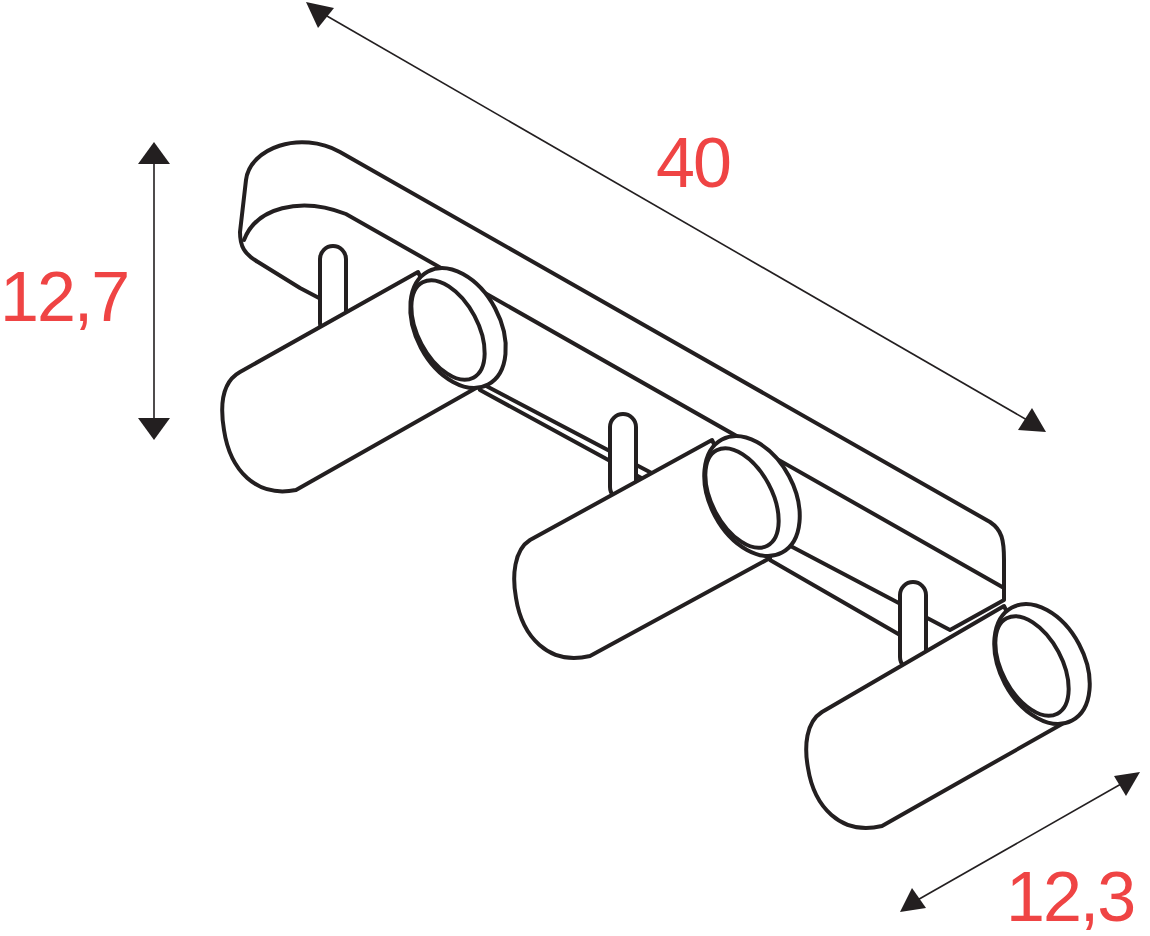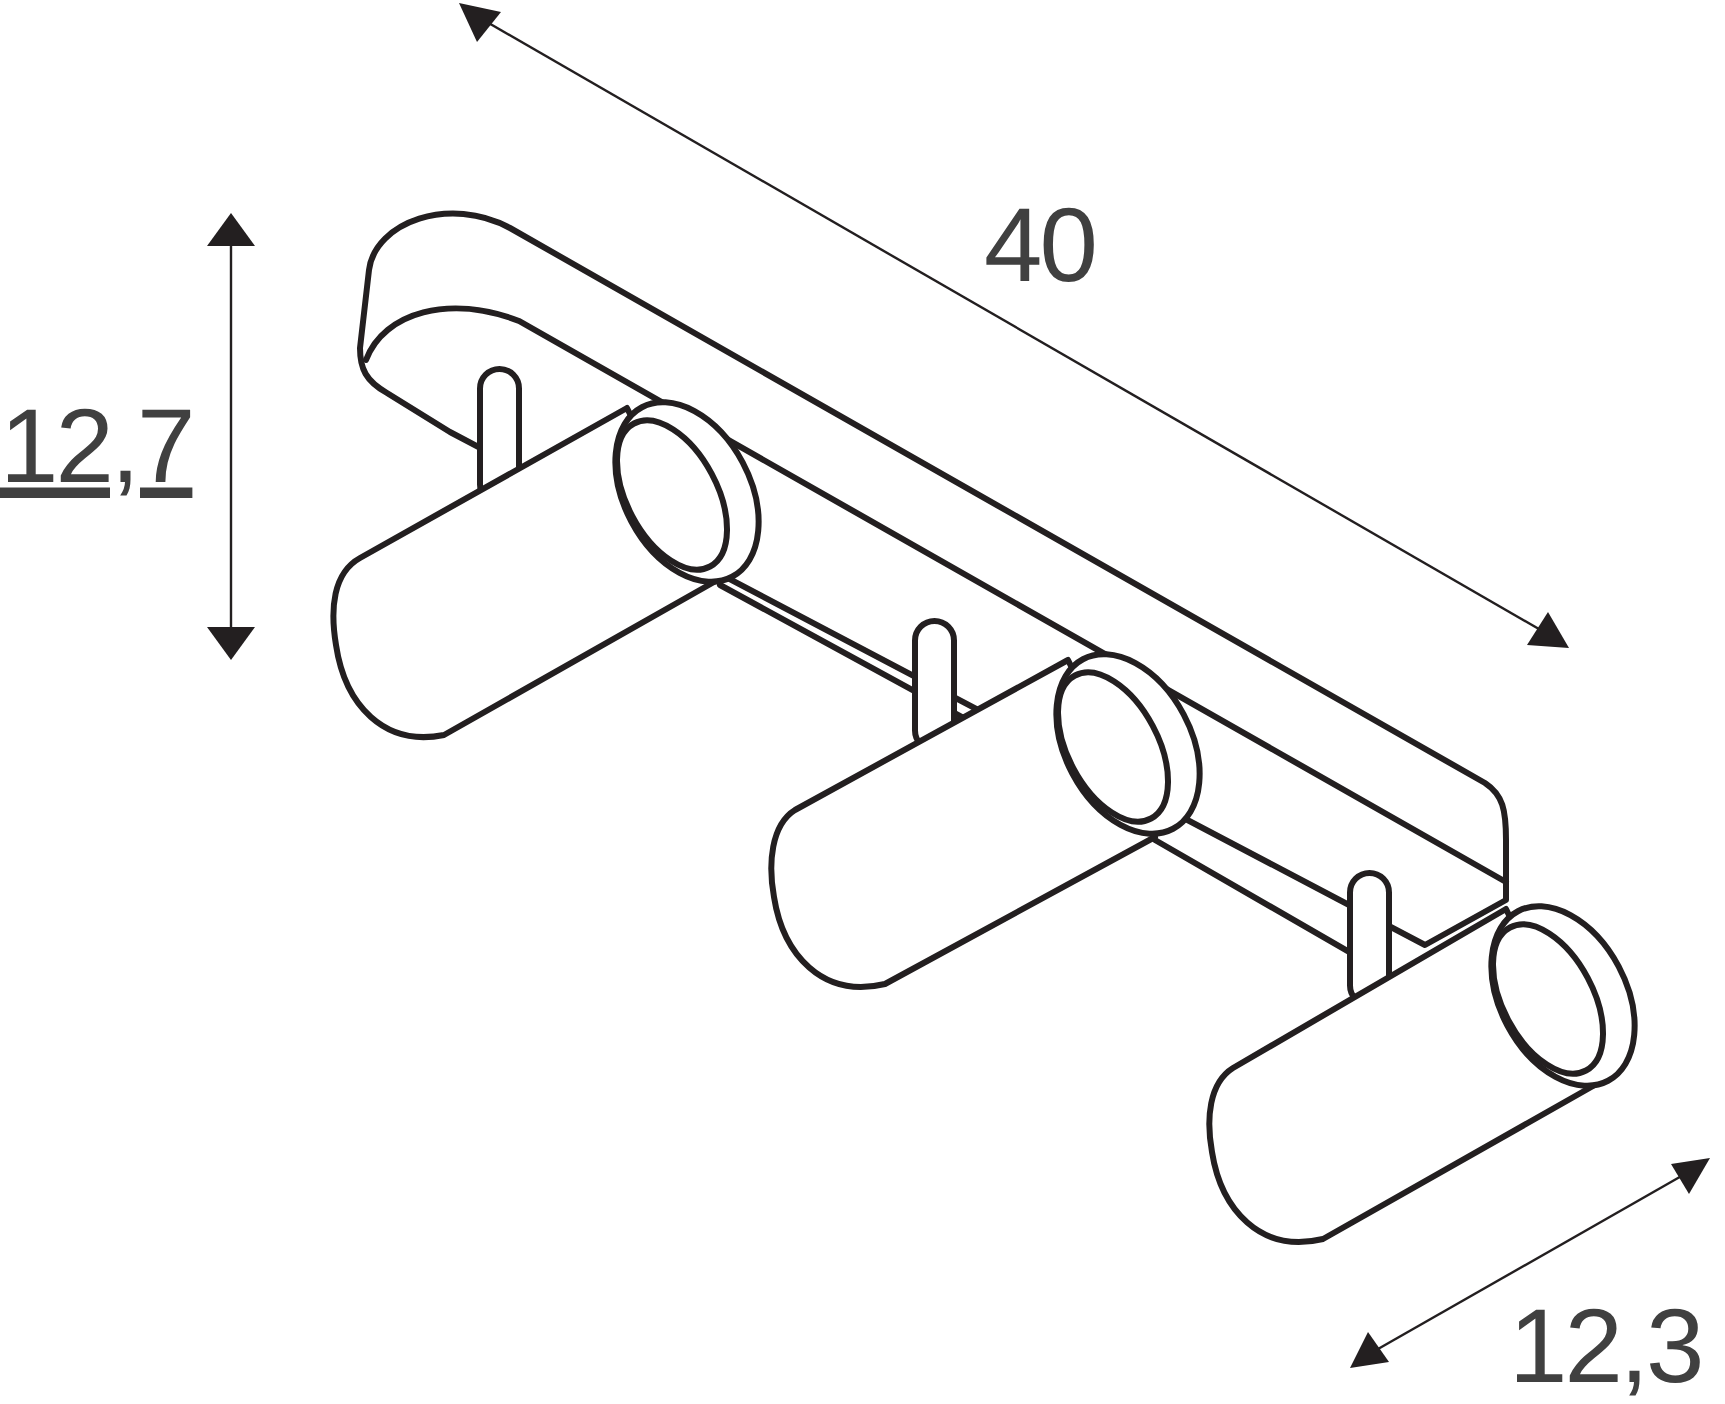--- a/index.html
+++ b/index.html
@@ -2,21 +2,21 @@
 <html><head>
   <meta charset="utf-8">
   <style>
     html, body { margin: 0; padding: 0; background: #ffffff; }
     body { width: 1150px; height: 936px; position: relative; overflow: hidden; }
     #drawing { position: absolute; left: 0; top: 0; width: 1150px; height: 936px; }
     .outline { fill: #ffffff; stroke: #231f20; stroke-width: 4; stroke-linejoin: round; stroke-linecap: round; }
     .thin { fill: none; stroke: #231f20; stroke-width: 4; stroke-linecap: round; }
     .dim { fill: none; stroke: #231f20; stroke-width: 1.6; }
     .arrow { fill: #231f20; stroke: none; }
-    .dim-label { position: absolute; font-family: "Liberation Sans", sans-serif; color: #404040; font-size: 70px; line-height: 1; letter-spacing: -2px; white-space: nowrap; }
+    .dim-label { position: absolute; font-family: "Liberation Sans", sans-serif; color: #ef4444; font-size: 70px; line-height: 1; letter-spacing: -2px; white-space: nowrap; }
   </style>
 </head>
 <body>
 
 <svg id="drawing" viewBox="0 0 1150 936" xmlns="http://www.w3.org/2000/svg">
 
   <g>
 
     <path class="outline" d="M 246 180
              C 250 148, 300 130, 340 152
@@ -86,14 +86,14 @@
   </g>
 
   <g>
     <line class="dim" x1="914" y1="902" x2="1128" y2="780"></line>
     <polygon class="arrow" points="900,912 912,888 926,908"></polygon>
     <polygon class="arrow" points="1140,772 1126,796 1114,776"></polygon>
   </g>
 </svg>
 
 <div class="dim-label" style="left:656px; top:128px;">40</div>
-<div class="dim-label" style="left:0px; top:262px;text-decoration:underline;">12,7</div>
+<div class="dim-label" style="left:0px; top:262px;">12,7</div>
 <div class="dim-label" style="left:1006px; top:862px;">12,3</div>
 
 </body></html>

